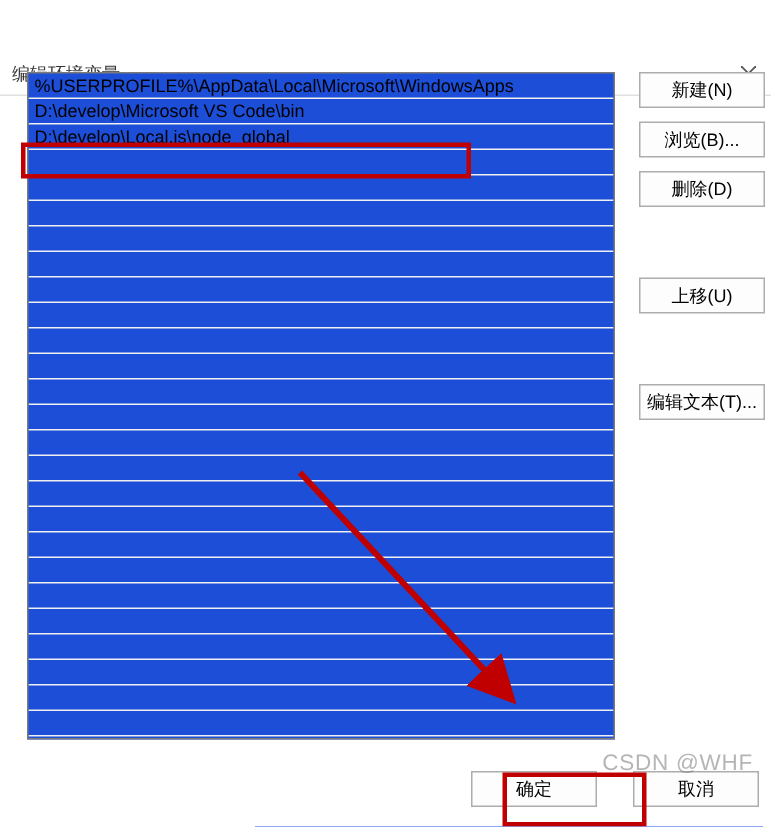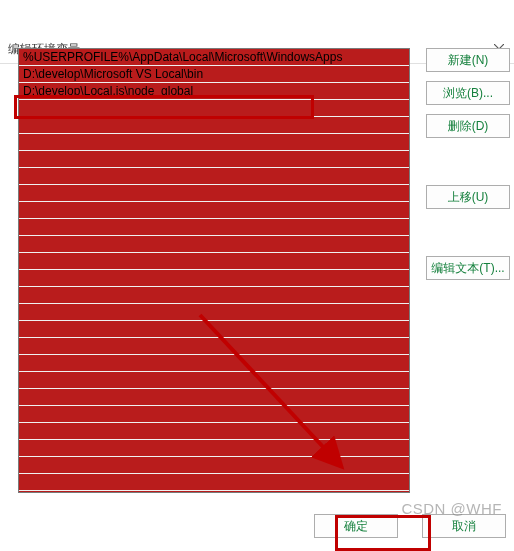--- a/index.html
+++ b/index.html
@@ -42,21 +42,21 @@
     padding: 18px 8px 6px 18px;
   }
 
   .listbox {
     position: absolute;
     top: 20px;
     left: 18px;
     width: 392px;
     height: 445px;
     border: 1px solid #7a7a7a;
-    background: #b91c1c;
+    background: #1d4ed8;
     overflow: hidden;
   }
   .list-line {
     height: 17px;
     line-height: 17px;
     padding: 0 4px;
     font-size: 12px;
     color: #000;
     border-bottom: 1px solid #f0f0f0;
     white-space: nowrap;
@@ -69,21 +69,21 @@
     width: 80px;
     display: flex;
     flex-direction: column;
   }
   .btn {
     width: 84px;
     height: 24px;
     border: 1px solid #adadad;
     background: #fdfdfd;
     font-size: 12px;
-    color: #15803d;
+    color: #000000;
     cursor: default;
     display: flex;
     align-items: center;
     justify-content: center;
     margin-bottom: 9px;
   }
   .gap-large { height: 38px; margin: 0; }
 
   .bottom-btns {
     position: absolute;
@@ -125,21 +125,21 @@
         <line x1="0" y1="0" x2="10" y2="10" stroke="#555" stroke-width="1.2"></line>
         <line x1="10" y1="0" x2="0" y2="10" stroke="#555" stroke-width="1.2"></line>
       </svg>
   </span>
 </div>
 
 <div class="content">
 
   <div class="listbox" id="listbox">
       <div class="list-line">%USERPROFILE%\AppData\Local\Microsoft\WindowsApps</div>
-      <div class="list-line">D:\develop\Microsoft VS Local\bin</div>
+      <div class="list-line">D:\develop\Microsoft VS Code\bin</div>
       <div class="list-line">D:\develop\Local.js\node_global</div>
       <div class="list-line"></div>
       <div class="list-line"></div>
       <div class="list-line"></div>
       <div class="list-line"></div>
       <div class="list-line"></div>
       <div class="list-line"></div>
       <div class="list-line"></div>
       <div class="list-line"></div>
       <div class="list-line"></div>

